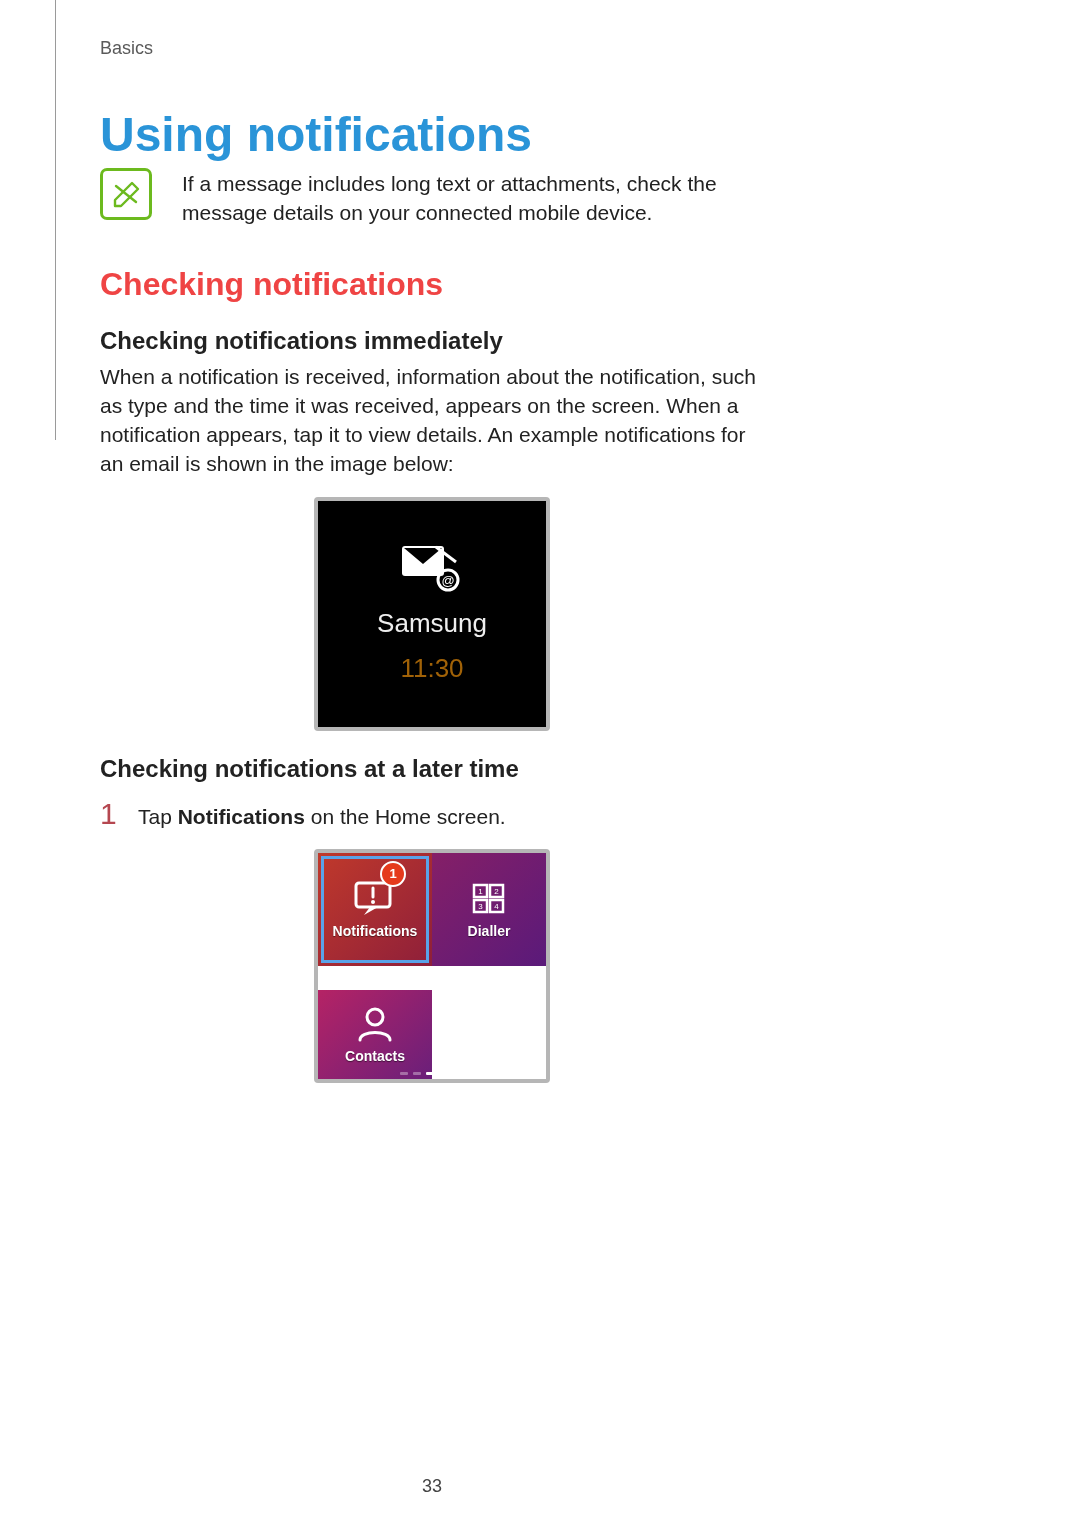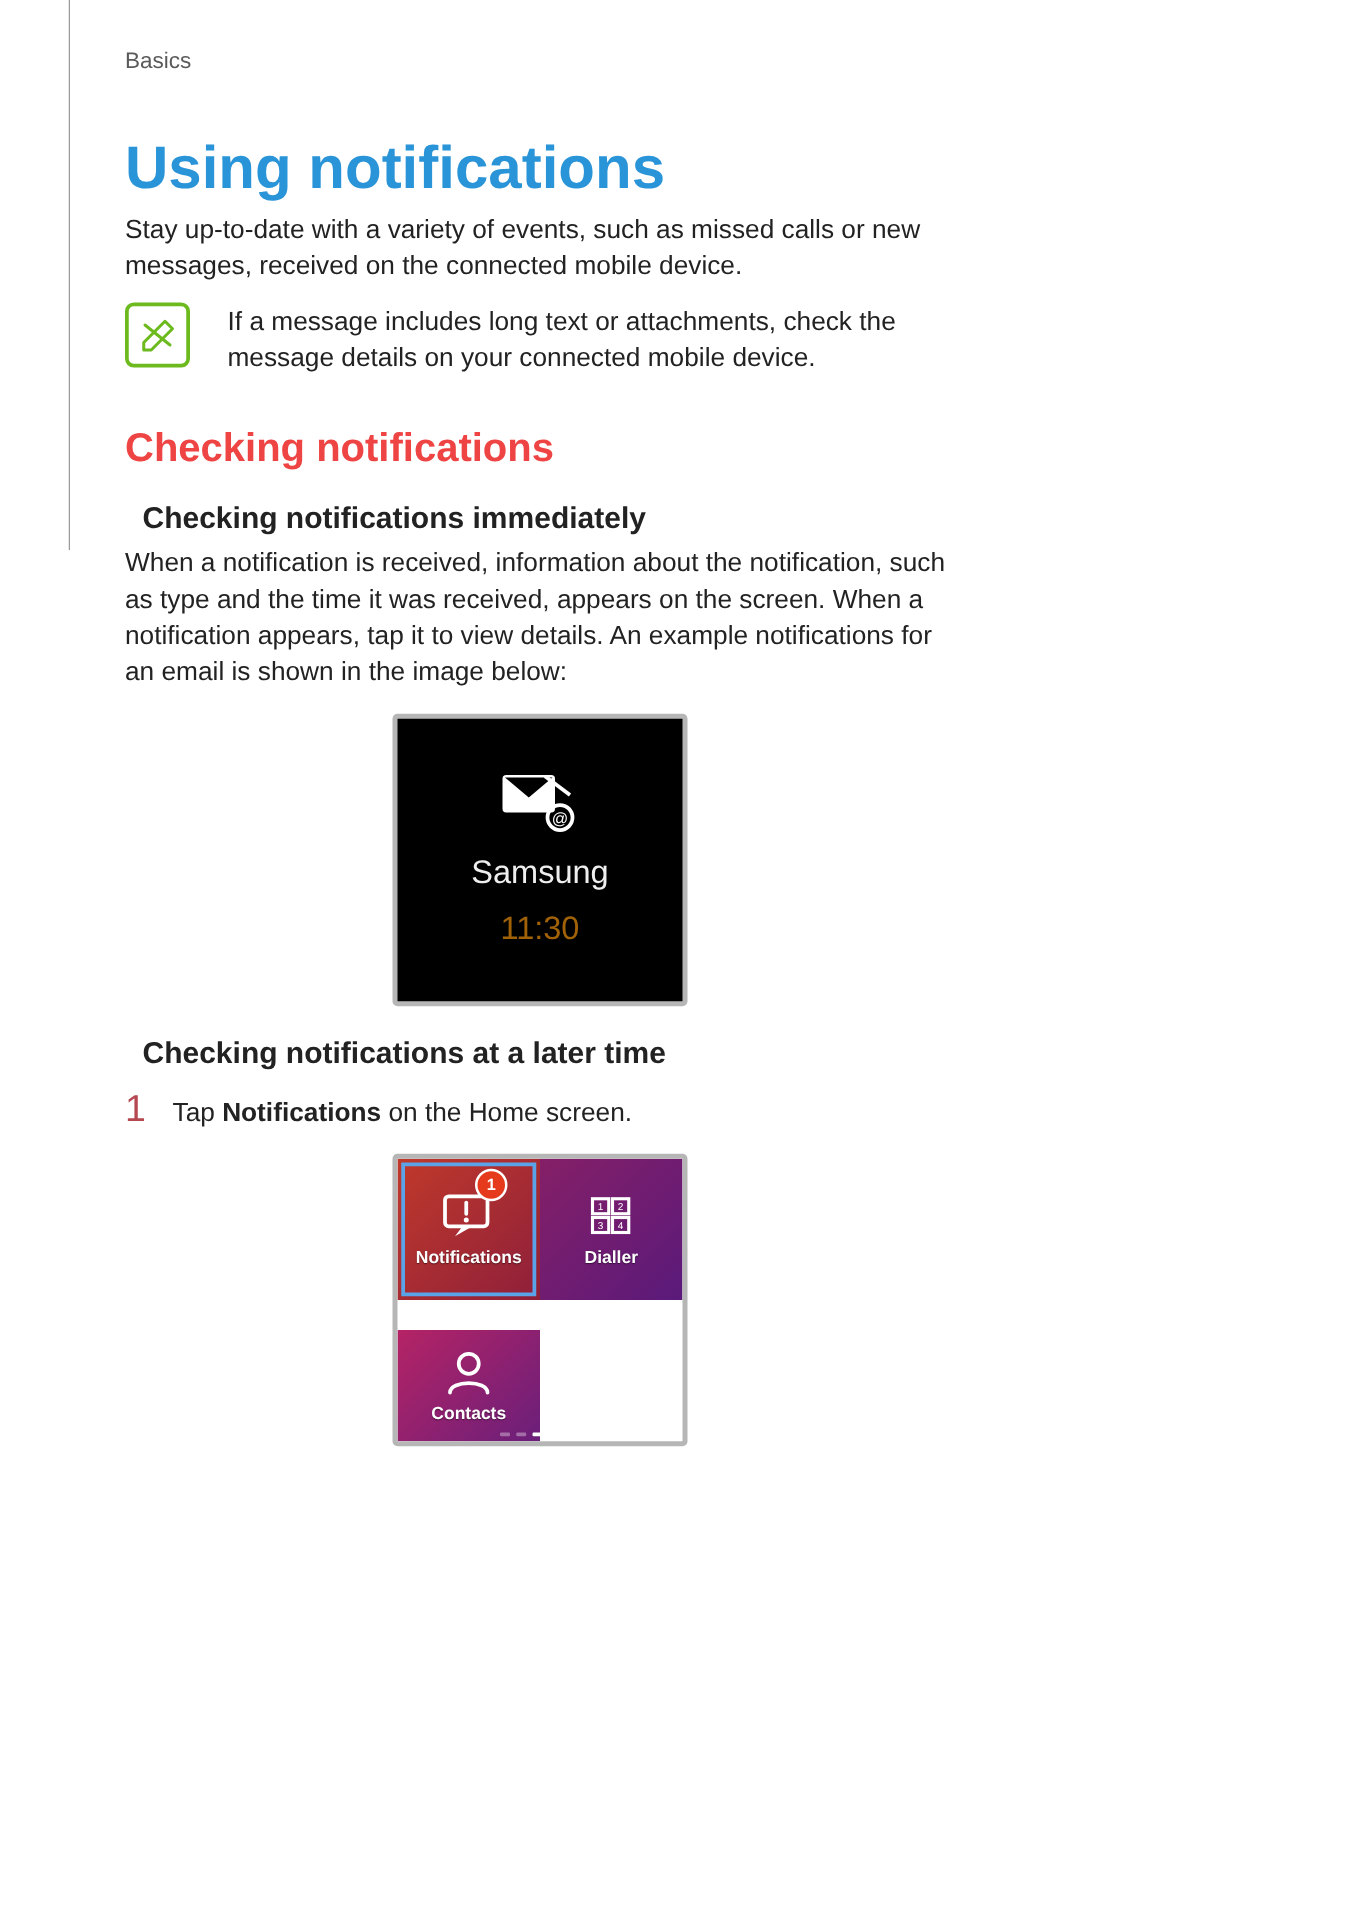--- a/index.html
+++ b/index.html
@@ -67,21 +67,21 @@
   }
   h2.sub-title {
     color: #ef4444;
     font-size: 32px;
     font-weight: 700;
     margin: 38px 0 12px 0;
   }
   h3.small-title {
     font-size: 24px;
     font-weight: 700;
-    margin: 24px 0 8px 14px;
+    margin: 24px 0 8px 0;
     color: #222;
   }
   .device-shot {
     width: 228px;
     height: 226px;
     background: #000;
     border: 4px solid #b6b6b6;
     border-radius: 4px;
     margin: 18px auto 22px auto;
     display: flex;
@@ -193,21 +193,20 @@
 </head>
 <body>
 
 <div class="page">
   <div class="left-rule"></div>
 
   <div class="breadcrumb">Basics</div>
 
   <h1 class="section-title">Using notifications</h1>
 
-  <p class="body">Stay up-to-date with a variety of events, such as missed calls or new messages, received on the connected mobile device.</p>
 
   <div class="note-box">
     <div class="note-icon">
       <svg width="30" height="30" viewBox="0 0 30 30">
         <g stroke="#6cba1e" stroke-width="2.4" fill="none" stroke-linecap="round" stroke-linejoin="round">
           <path d="M5 7 L25 23"></path>
           <path d="M21 4 L27 10 L10 27 L4 27 L4 21 Z"></path>
         </g>
       </svg>
     </div>
@@ -289,13 +288,14 @@
     <div class="highlight-frame"></div>
     <div class="page-indicator">
       <span></span>
         <span></span>
         <span class="act"></span>
         <span></span>
         <span></span>
     </div>
   </div>
 
+  <div class="page-num">33</div>
 </div>
 
 </body></html>

